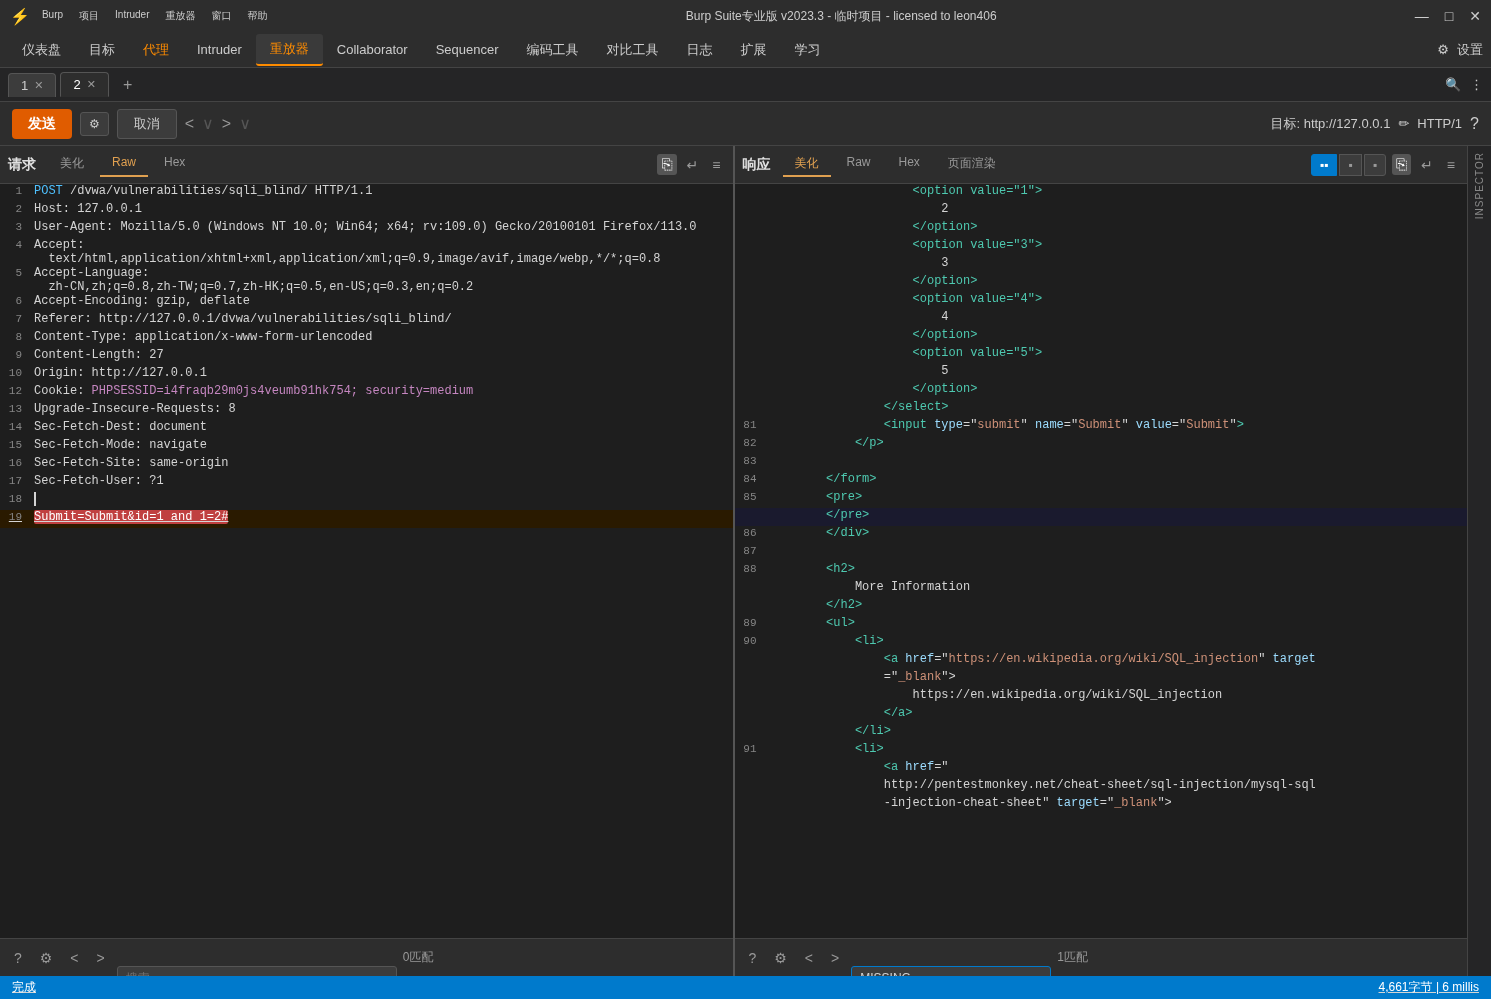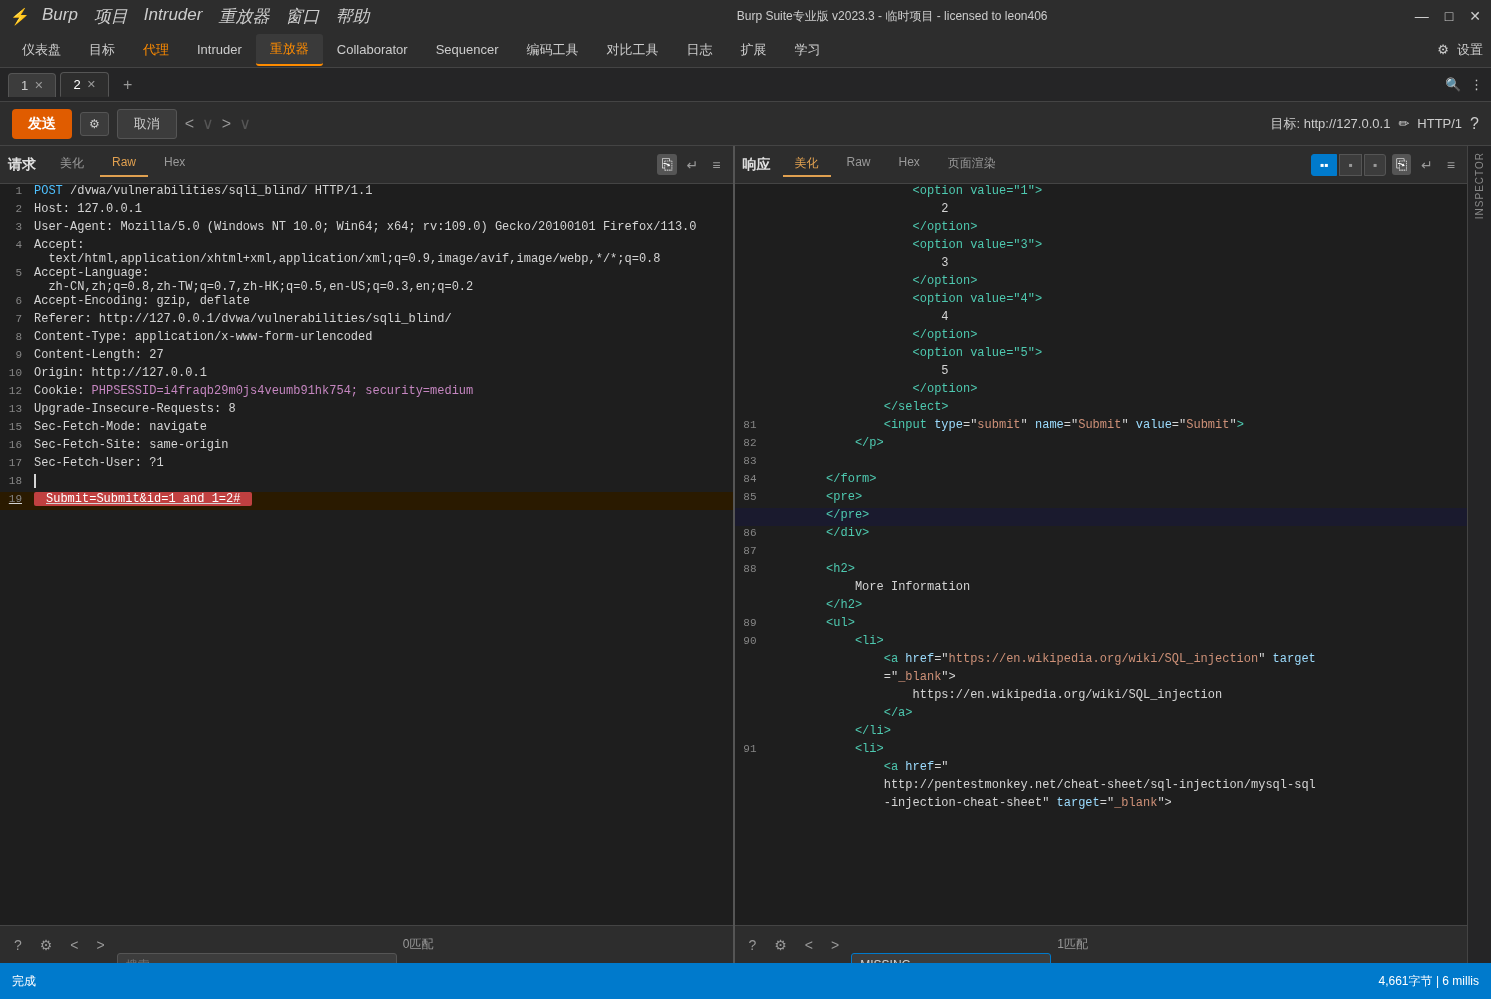--- a/index.html
+++ b/index.html
@@ -2,21 +2,21 @@
 <html><head>
   <meta charset="utf-8">
   <style>
     * { margin: 0; padding: 0; box-sizing: border-box; }
     body { font-family: 'Segoe UI', Arial, sans-serif; font-size: 13px; background: #1e1e1e; color: #d4d4d4; width: 1491px; height: 999px; overflow: hidden; display: flex; flex-direction: column; }
 
     
     .titlebar { background: #2d2d2d; height: 32px; display: flex; align-items: center; padding: 0 10px; gap: 12px; flex-shrink: 0; }
     .titlebar-logo { color: #ff6600; font-size: 16px; font-weight: bold; }
     .titlebar-menu { display: flex; gap: 16px; }
-    .titlebar-menu span { color: #ccc; cursor: pointer; font-size: 17px; font-style: italic; }
+    .titlebar-menu span { color: #ccc; cursor: pointer; font-size: 10px; }
     .titlebar-title { flex: 1; text-align: center; color: #ccc; font-size: 12px; }
     .titlebar-controls { display: flex; gap: 16px; color: #ccc; }
     .titlebar-controls span { cursor: pointer; font-size: 14px; }
 
     
     .main-nav { background: #2d2d2d; height: 36px; display: flex; align-items: center; border-bottom: 1px solid #444; flex-shrink: 0; padding: 0 8px; gap: 0; }
     .nav-tab { padding: 6px 14px; color: #ccc; cursor: pointer; font-size: 13px; border-radius: 3px; }
     .nav-tab.active { color: #fff; background: #3a3a3a; }
     .nav-tab.orange { color: #ff8c00; }
     .nav-settings { margin-left: auto; display: flex; align-items: center; gap: 8px; color: #ccc; }
@@ -53,21 +53,21 @@
     .line-content { color: #d4d4d4; padding-left: 4px; white-space: pre-wrap; word-break: break-all; flex: 1; }
     .line-highlighted { background: #2a1a00; text-decoration: underline; }
 
     
     .bottom-bar { background: #2d2d2d; height: 38px; display: flex; align-items: center; padding: 0 8px; gap: 6px; border-top: 1px solid #444; flex-shrink: 0; }
     .bottom-bar input { background: #3c3c3c; border: 1px solid #555; color: #d4d4d4; padding: 4px 8px; border-radius: 3px; width: 280px; font-size: 12px; margin-top: 40px; }
     .match-count { color: #999; font-size: 12px; min-width: 50px; }
     .bottom-icon { color: #999; cursor: pointer; font-size: 14px; padding: 2px 6px; }
 
     
-    .status-bar { background: #007acc; height: 36px; display: flex; align-items: center; padding: 0 12px; gap: 16px; flex-shrink: 0; }
+    .status-bar { background: #007acc; height: 23px; display: flex; align-items: center; padding: 0 12px; gap: 16px; flex-shrink: 0; text-decoration: underline; }
     .status-text { color: #fff; font-size: 12px; }
     .status-right { margin-left: auto; color: #fff; font-size: 12px; }
 
     
     .tag { color: #4ec9b0; }
     .attr-name { color: #9cdcfe; }
     .attr-value { color: #ce9178; }
     .missing { background: #ffff00; color: #000; padding: 0 2px; }
 
     .response-view-btns { display: flex; gap: 2px; }
@@ -213,38 +213,42 @@
       </div>
       <div class="code-line">
         <span class="line-num">12</span>
         <span class="line-content">Cookie: <span style="color:#c586c0;">PHPSESSID=i4fraqb29m0js4veumb91hk754; security=medium</span></span>
       </div>
       <div class="code-line">
         <span class="line-num">13</span>
         <span class="line-content">Upgrade-Insecure-Requests: 8</span>
       </div>
       <div class="code-line">
+        <span class="line-num">14</span>
+        <span class="line-content">Sec-Fetch-Dest: document</span>
+      </div>
+      <div class="code-line">
         <span class="line-num">15</span>
         <span class="line-content">Sec-Fetch-Mode: navigate</span>
       </div>
       <div class="code-line">
         <span class="line-num">16</span>
         <span class="line-content">Sec-Fetch-Site: same-origin</span>
       </div>
       <div class="code-line">
         <span class="line-num">17</span>
         <span class="line-content">Sec-Fetch-User: ?1</span>
       </div>
       <div class="code-line">
         <span class="line-num">18</span>
         <span class="line-content"><span style="display:inline-block;width:2px;height:14px;background:#d4d4d4;vertical-align:middle;"></span></span>
       </div>
       <div class="code-line line-highlighted">
         <span class="line-num">19</span>
-        <span class="line-content"><span style="background:#c04040;color:#fff;border-radius:2px;padding:0 12px;">Submit=Submit&amp;id=1 and 1=2#</span></span>
+        <span class="line-content"><span style="background:#c04040;color:#fff;border-radius:2px;padding:0 0;">Submit=Submit&amp;id=1 and 1=2#</span></span>
       </div>
     </div>
 
     <div class="bottom-bar">
       <span class="bottom-icon">?</span>
       <span class="bottom-icon">⚙</span>
       <span class="bottom-icon">&lt;</span>
       <span class="bottom-icon">&gt;</span>
       <input type="text" placeholder="搜索..." style="">
       <span class="match-count">0匹配</span>

